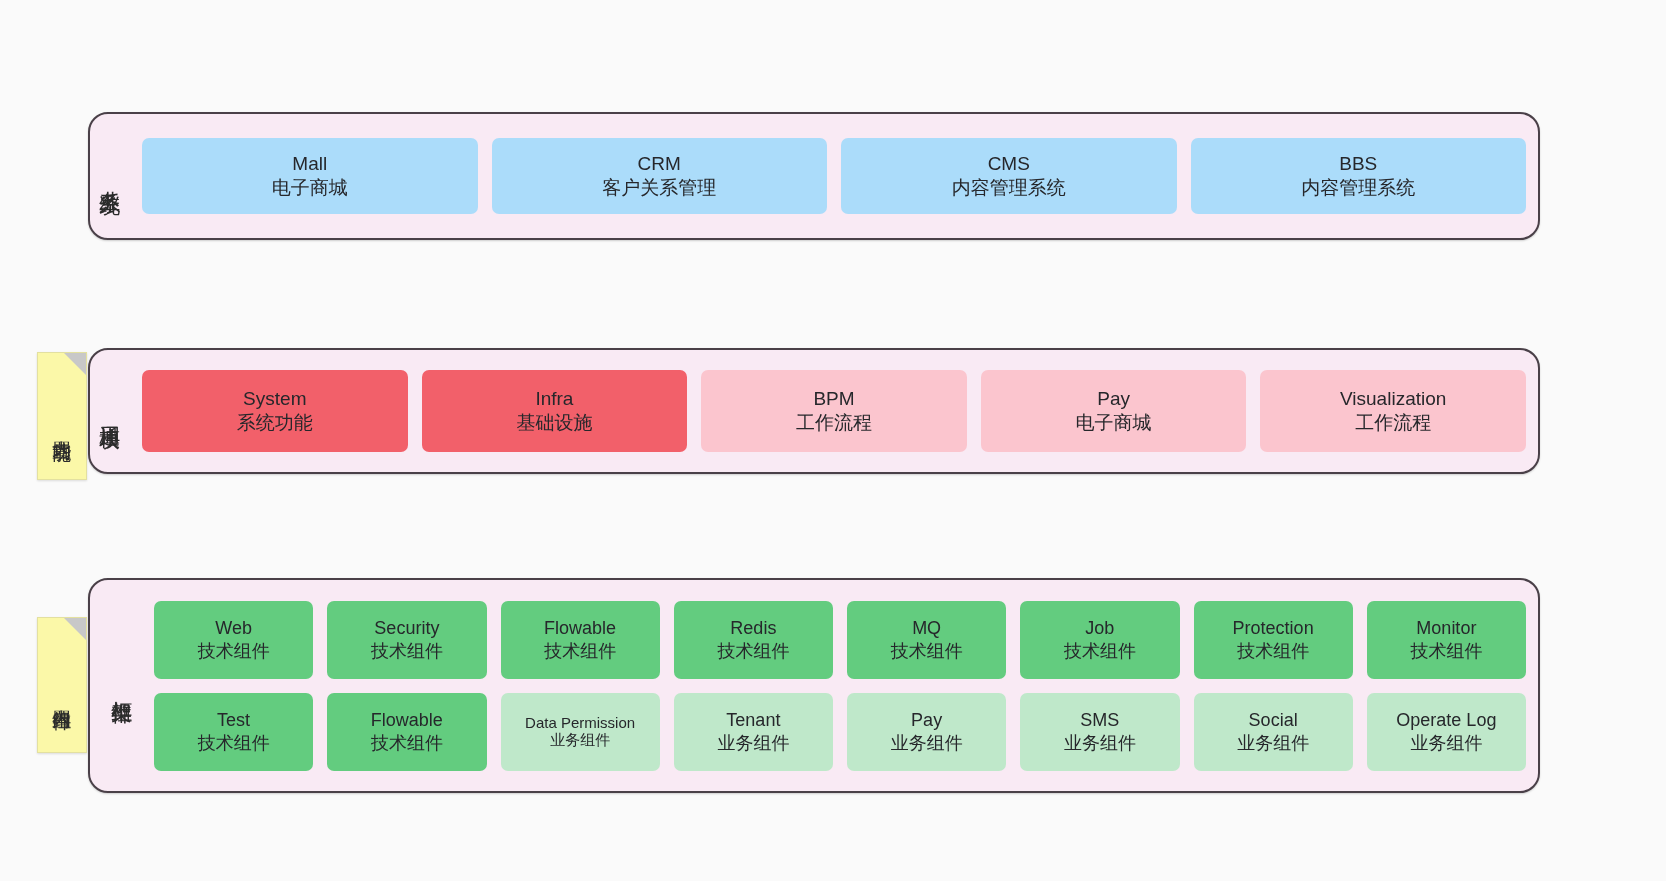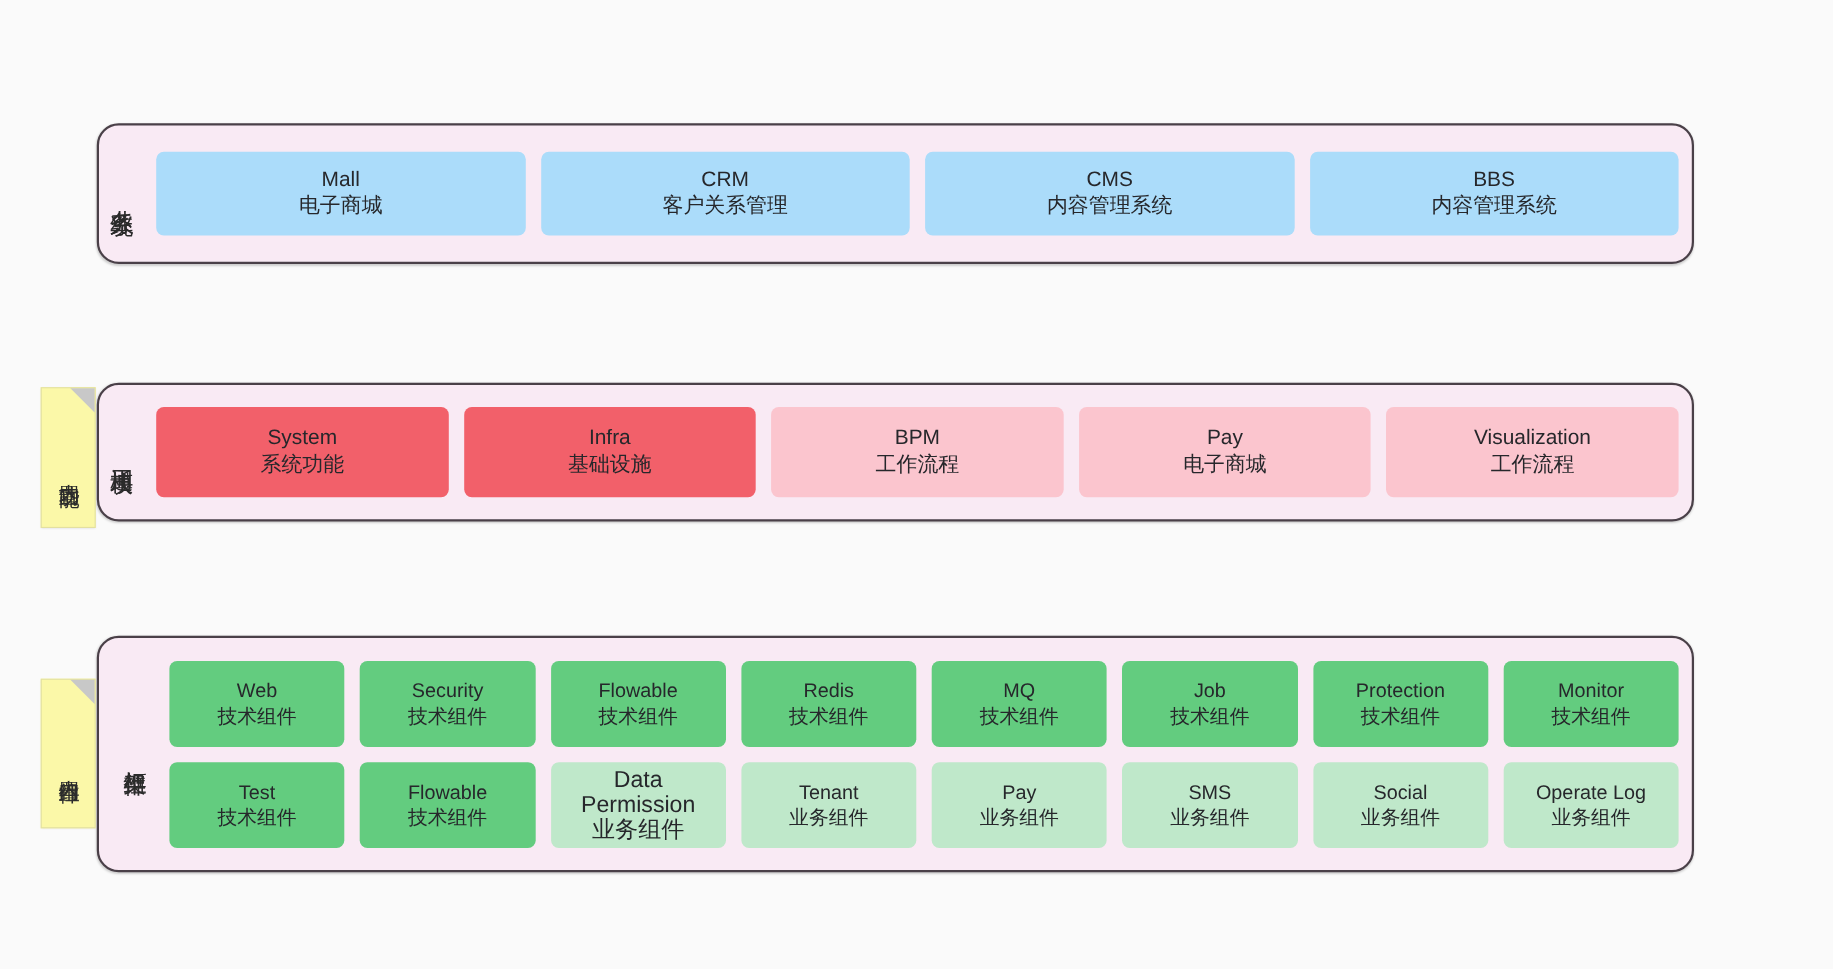--- a/index.html
+++ b/index.html
@@ -84,21 +84,21 @@
   .cell.red  { background: #f2606a; }
   .cell.pink { background: #fbc5ce; }
 
   
   #layer-framework { left: 88px; top: 578px; width: 1452px; height: 215px; padding-left: 12px; }
   #layer-framework .cell { height: 78px; font-size: 18px; }
   .cell.green      { background: #63cc7f; }
   .cell.lightgreen { background: #bfe8ca; }
   #layer-framework .cell .ln { font-size: 18px; }
   #layer-framework .cell.tight { line-height: 1.1; }
-  #layer-framework .cell.tight .ln { font-size: 21px; text-align: center; }
+  #layer-framework .cell.tight .ln { font-size: 15px; text-align: center; }
 
   
   .note {
     position: absolute;
     width: 50px;
     background: #fbf8a8;
     border: 1px solid #e3e0a0;
     display: flex;
     align-items: center;
     justify-content: center;

